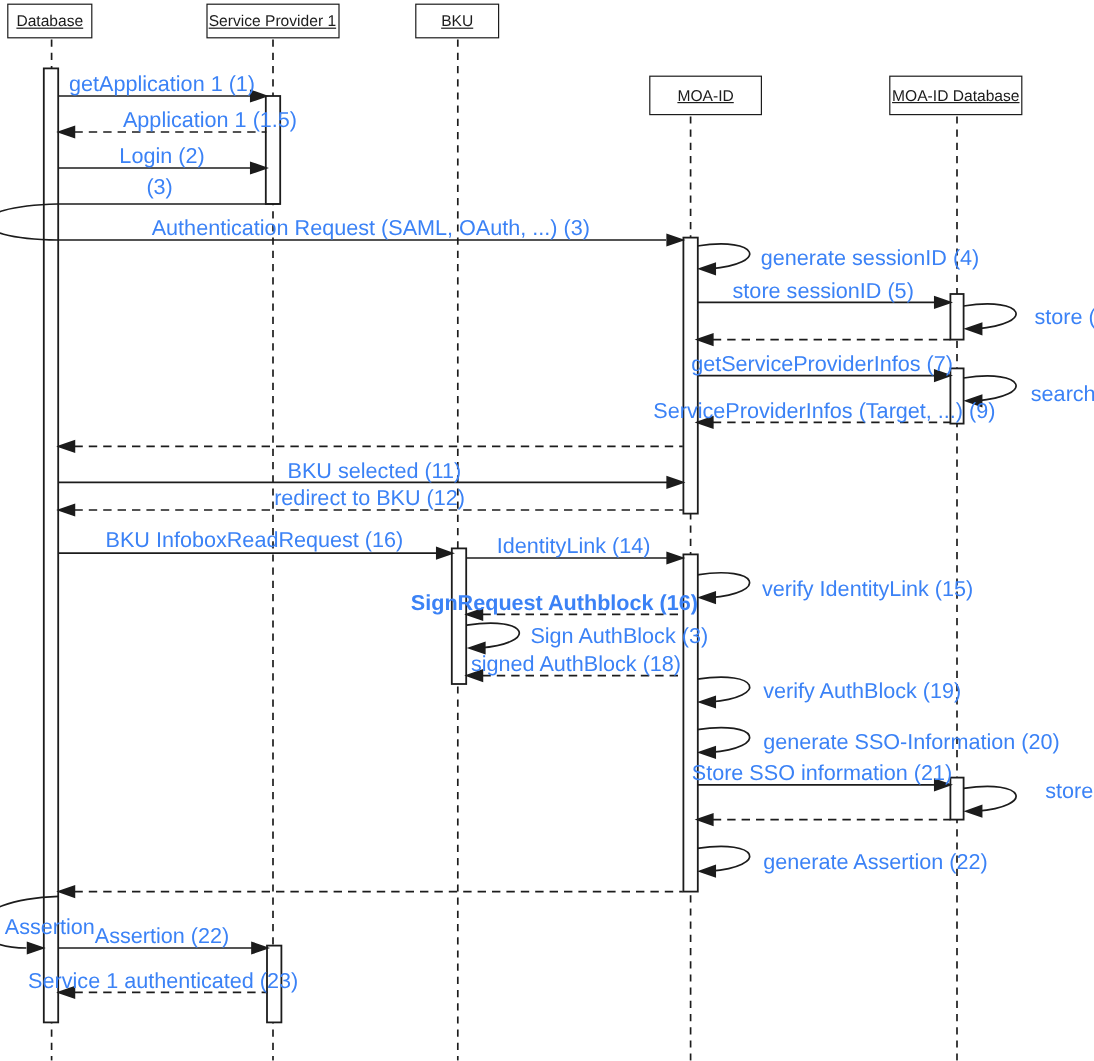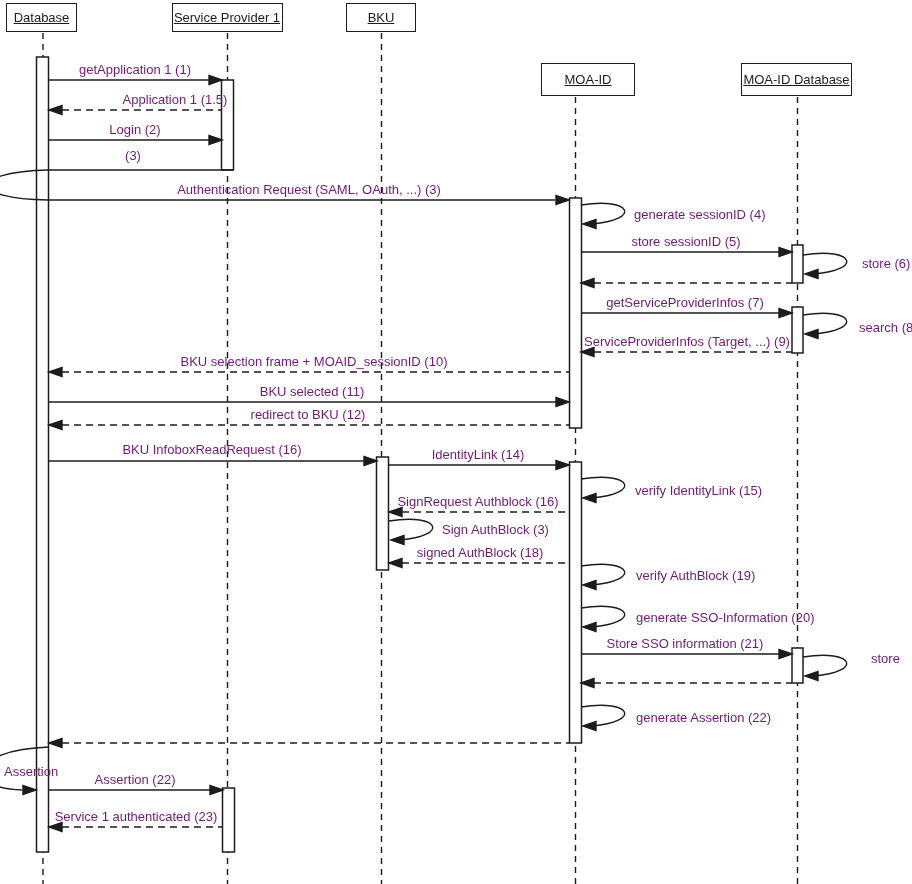--- a/index.html
+++ b/index.html
@@ -8,21 +8,21 @@
     font-family:"Liberation Sans", sans-serif; overflow:hidden;
   }
   #wires { position:absolute; left:0; top:0; }
   .actor {
     position:absolute; box-sizing:border-box; border:1.6px solid #1c1c1c;
     background:#ffffff; display:flex; align-items:center; justify-content:center;
     font-size:13px; color:#1c1c1c; z-index:3;
   }
   .actor span { text-decoration:underline; white-space:nowrap; }
   .lbl {
-    position:absolute; font-size:13px; color:#701a75; white-space:nowrap;
+    position:absolute; font-size:18px; color:#3b82f6; white-space:nowrap;
     line-height:14px; z-index:2;text-align:right;
   }
   .c { transform:translateX(-50%); }
 </style>
 </head>
 <body>
 
 <div id="stage">
 
   <svg id="wires" width="912" height="884" viewBox="0 0 912 884" fill="none" stroke="#1c1c1c" stroke-width="1.4">
@@ -187,27 +187,26 @@
   <div class="lbl c" style="left:135px;top:93px;margin-left:40px;">Application 1 (1.5)</div>
   <div class="lbl c" style="left:135px;top:123px;">Login (2)</div>
   <div class="lbl c" style="left:133px;top:149px;">(3)</div>
   <div class="lbl c" style="left:309px;top:183px;">Authentication Request (SAML, OAuth, ...) (3)</div>
   <div class="lbl" style="left:634px;top:208px;">generate sessionID (4)</div>
   <div class="lbl c" style="left:686px;top:235px;">store sessionID (5)</div>
   <div class="lbl" style="left:862px;top:257px;">store (6)</div>
   <div class="lbl c" style="left:685px;top:296px;">getServiceProviderInfos (7)</div>
   <div class="lbl" style="left:859px;top:321px;">search (8)</div>
   <div class="lbl c" style="left:687px;top:335px;">ServiceProviderInfos (Target, ...) (9)</div>
-  <div class="lbl c" style="left:314px;top:355px;">BKU selection frame + MOAID_sessionID (10)</div>
   <div class="lbl c" style="left:312px;top:385px;">BKU selected (11)</div>
   <div class="lbl c" style="left:308px;top:408px;">redirect to BKU (12)</div>
   <div class="lbl c" style="left:212px;top:443px;">BKU InfoboxReadRequest (16)</div>
   <div class="lbl c" style="left:478px;top:448px;">IdentityLink (14)</div>
   <div class="lbl" style="left:635px;top:484px;">verify IdentityLink (15)</div>
-  <div class="lbl c" style="left:478px;top:495px;">SignRequest Authblock (16)</div>
+  <div class="lbl c" style="left:462px;top:495px;font-weight:bold;">SignRequest Authblock (16)</div>
   <div class="lbl" style="left:442px;top:523px;">Sign AuthBlock (3)</div>
   <div class="lbl c" style="left:480px;top:546px;">signed AuthBlock (18)</div>
   <div class="lbl" style="left:636px;top:569px;">verify AuthBlock (19)</div>
   <div class="lbl" style="left:636px;top:611px;">generate SSO-Information (20)</div>
   <div class="lbl c" style="left:685px;top:637px;">Store SSO information (21)</div>
   <div class="lbl" style="left:871px;top:652px;">store</div>
   <div class="lbl" style="left:636px;top:711px;">generate Assertion (22)</div>
   <div class="lbl" style="left:4px;top:765px;">Assertion</div>
   <div class="lbl c" style="left:135px;top:773px;">Assertion (22)</div>
   <div class="lbl c" style="left:136px;top:810px;">Service 1 authenticated (23)</div>

